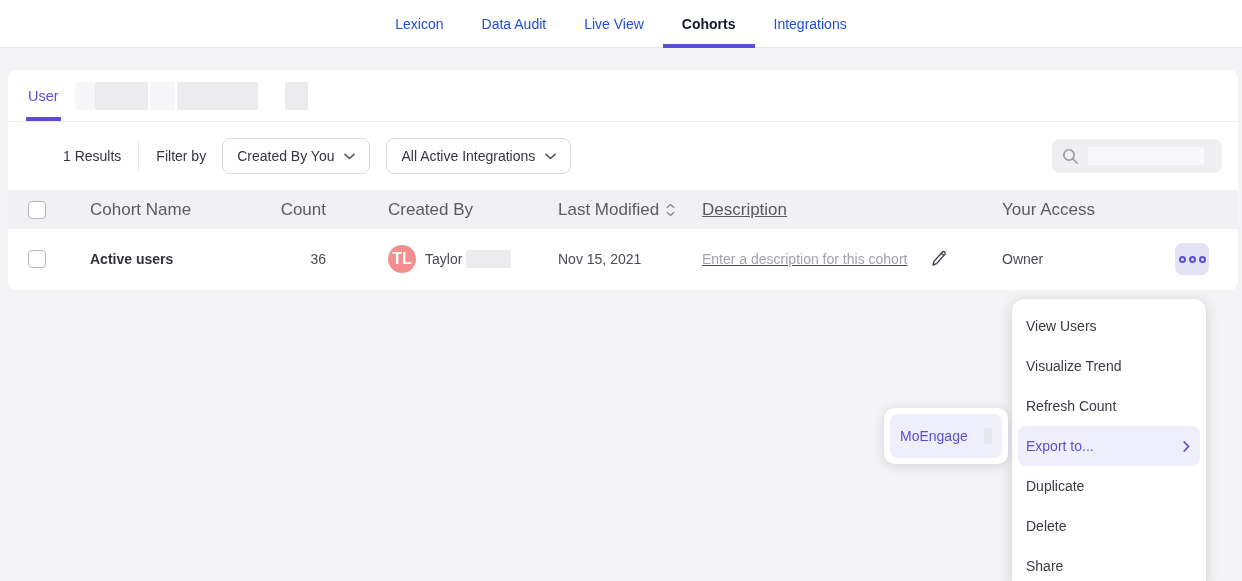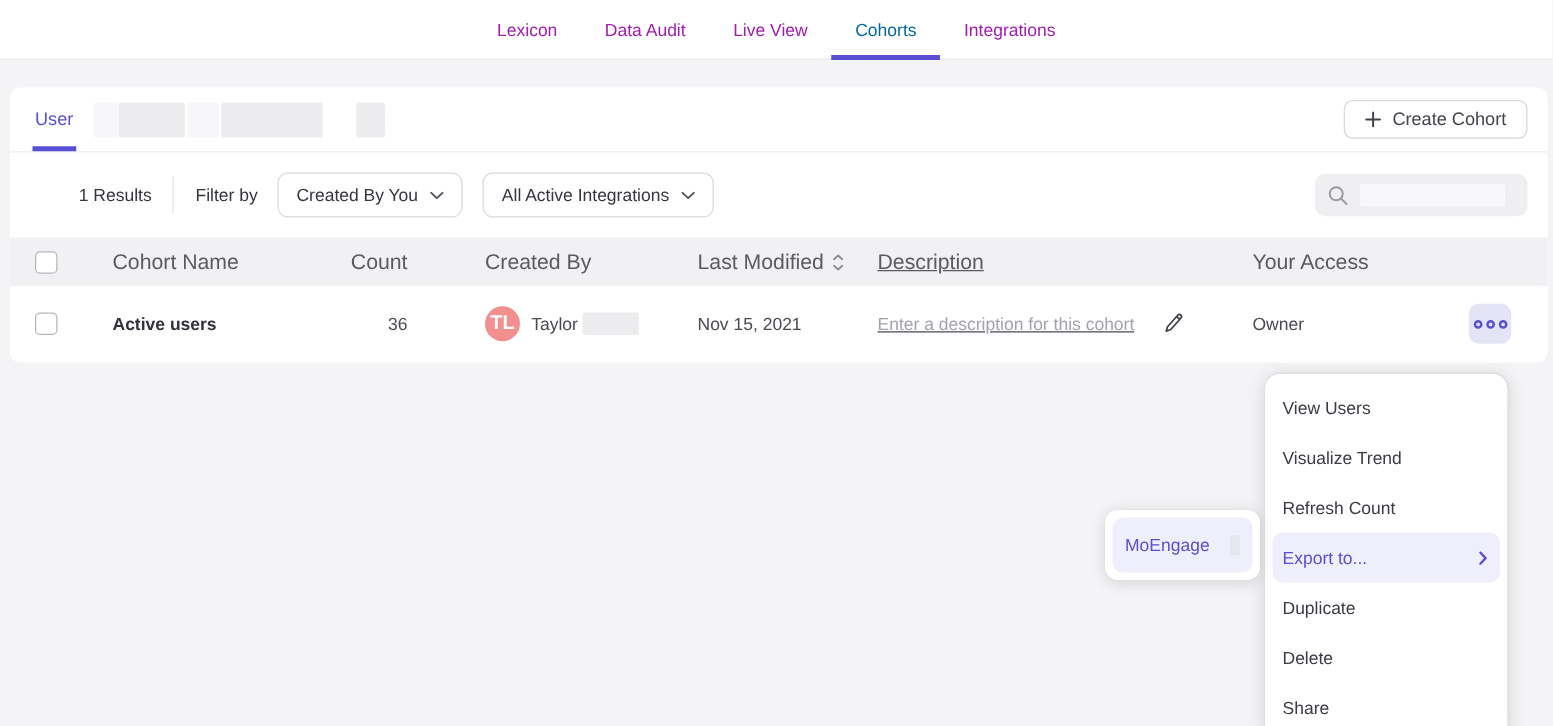--- a/index.html
+++ b/index.html
@@ -12,23 +12,23 @@
   }
 
   
   .topnav {
     position:absolute; top:0; left:0; width:1242px; height:48px;
     background:#ffffff; border-bottom:1px solid #e8e8ea;
     display:flex; justify-content:center; align-items:stretch;
   }
   .nav-item {
     display:flex; align-items:center; padding:0 19px;
-    font-size:14px; color:#a21caf; position:relative; cursor:pointer;
-  }
-  .nav-item.active { color:#0369a1; font-weight:400; }
+    font-size:14px; color:#1d4ed8; position:relative; cursor:pointer;
+  }
+  .nav-item.active { color:#0f172a; font-weight:700; }
   .nav-item.active::after {
     content:""; position:absolute; left:0; right:0; bottom:-1px; height:4px;
     background:#5a4fd4;
   }
 
   
   .card {
     position:absolute; left:8px; top:70px; width:1230px; height:220px;
     background:#ffffff; border-radius:8px;
   }
@@ -152,28 +152,20 @@
 
   <div class="tabstrip">
     <div class="user-tab">User</div>
     <div class="rgroup">
       <div class="rblock" style="width:20px;background:#f6f6f8;"></div>
       <div class="rblock" style="width:53px;background:#ececef;"></div>
       <div class="rblock" style="width:25px;background:#f6f6f8;margin-left:2px;"></div>
       <div class="rblock" style="width:81px;background:#ececef;margin-left:2px;"></div>
       <div class="rblock" style="width:23px;background:#ececef;margin-left:27px;"></div>
     </div>
-    <button class="create-btn">
-      <span>
-        <svg class="icon-svg" width="13" height="13" viewBox="0 0 13 13">
-            <path d="M6.5 1v11M1 6.5h11" stroke="#42424b" stroke-width="1.6" stroke-linecap="round"></path>
-          </svg>
-      </span>
-      <span>Create Cohort</span>
-    </button>
   </div>
 
   <div class="filterrow">
     <span class="results">1 Results</span>
     <span class="vdivider"></span>
     <span class="filterby">Filter by</span>
     <button class="dropdown">
       <span>Created By You</span>
       <span>
         <svg class="icon-svg" width="11" height="7" viewBox="0 0 11 7">

